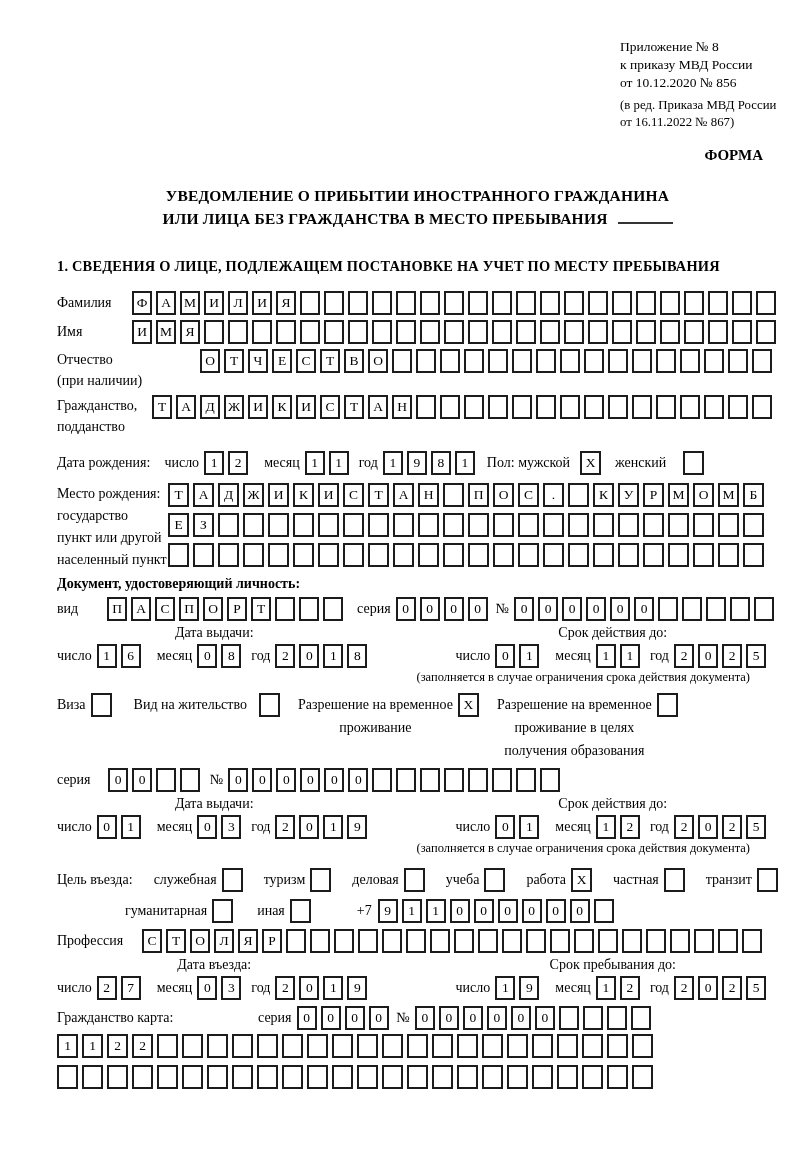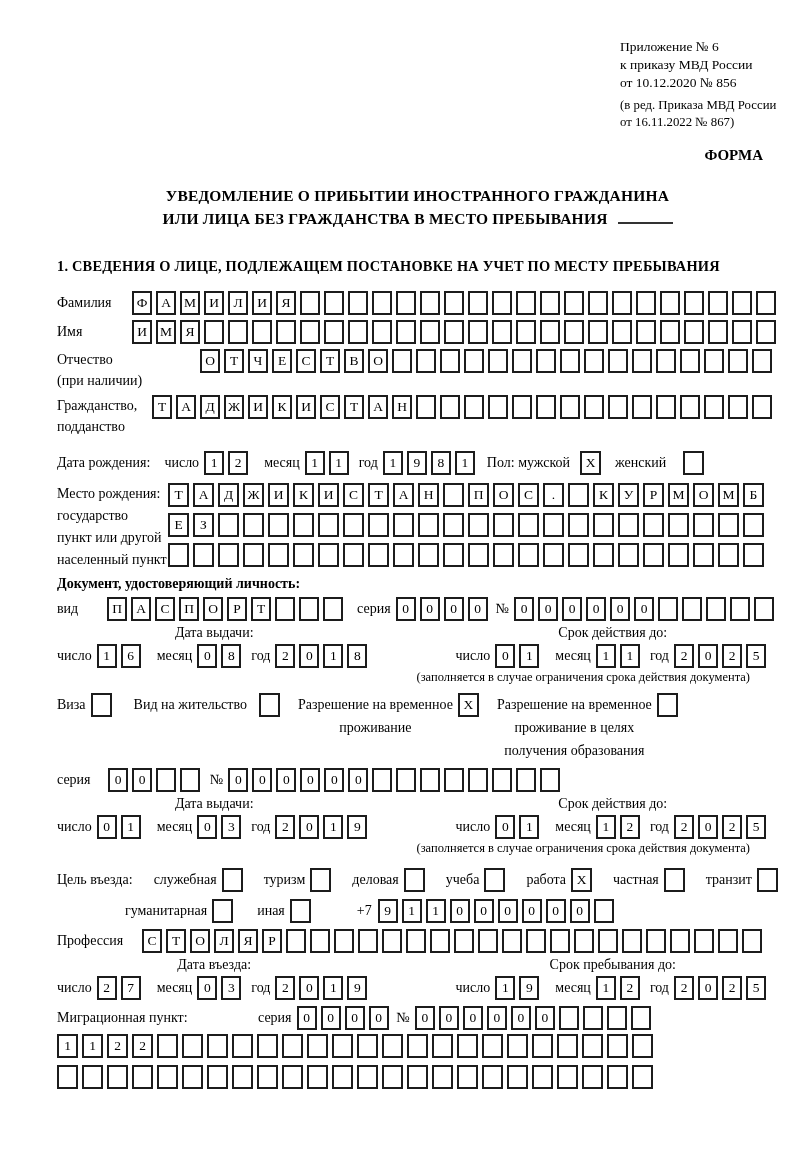--- a/index.html
+++ b/index.html
@@ -64,21 +64,21 @@
   .mt4{margin-top:4px;} .mt5{margin-top:5px;} .mt6{margin-top:6px;} .mt8{margin-top:8px;} .mt14{margin-top:14px;} .mt24{margin-top:16px;}
 
   .mlab{line-height:22px;}
 </style>
 </head>
 <body>
 
 <div class="page">
 
   <div class="top-note">
-    <div>Приложение № 6</div>
+    <div>Приложение № 8</div>
     <div>к приказу МВД России</div>
     <div>от 10.12.2020 № 856</div>
     <div class="amend">
       <div>(в ред. Приказа МВД России</div>
       <div>от 16.11.2022 № 867)</div>
     </div>
   </div>
 
   <div class="forma">ФОРМА</div>
 
@@ -643,21 +643,21 @@
             <span class="cell">2</span>
             <span class="cell">0</span>
             <span class="cell">2</span>
             <span class="cell">5</span>
           </span>
       </div>
     </div>
   </div>
 
   <div class="row mt6">
-    <span class="dlbl w160">Миграционная пункт:</span>
+    <span class="dlbl w160">Гражданство карта:</span>
     <span class="dlbl" style="margin-left:36px;">серия</span>
     <span class="cells">
         <span class="cell">0</span>
         <span class="cell">0</span>
         <span class="cell">0</span>
         <span class="cell">0</span>
       </span>
     <span class="dlbl" style="margin-left:4px;">№</span>
     <span class="cells">
         <span class="cell">0</span>

